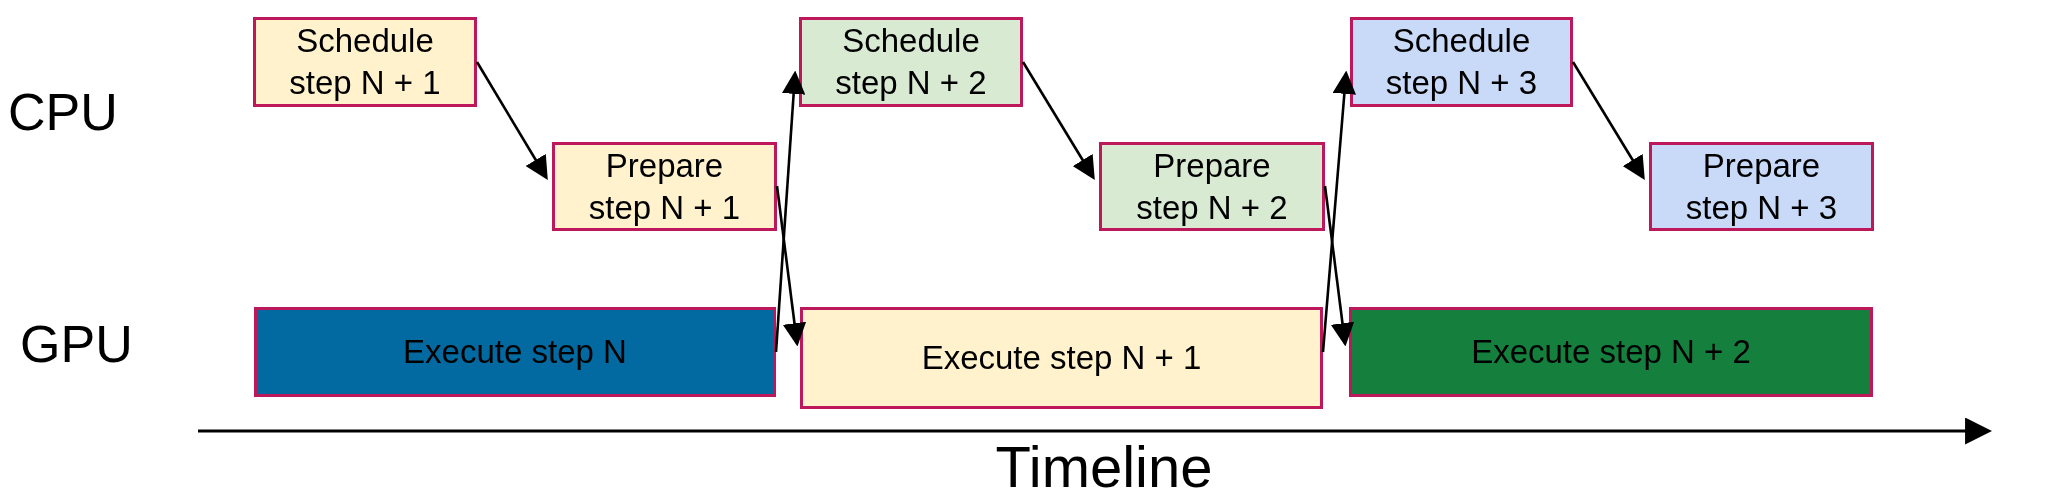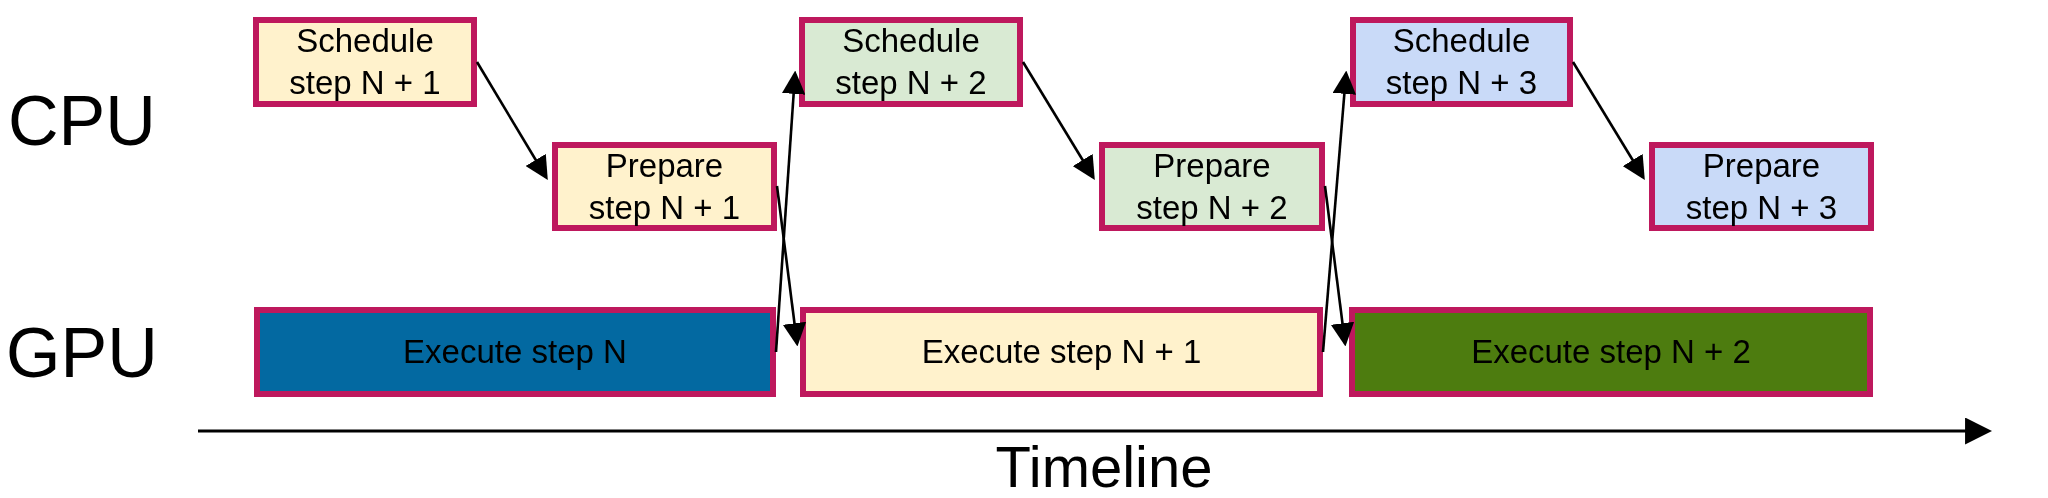--- a/index.html
+++ b/index.html
@@ -12,49 +12,49 @@
     font-family: "Liberation Sans", sans-serif;
     color: #000000;
   }
   #canvas {
     position: relative;
     width: 2048px;
     height: 498px;
   }
   .lane-label {
     position: absolute;
-    font-size: 70px;
+    font-size: 52px;
     line-height: 1;
     letter-spacing: 0px;
     white-space: nowrap;
   }
   .lane-label.cpu { left: 8px;  top: 86px;  }
-  .lane-label.gpu { left: 6px;  top: 318px; }
+  .lane-label.gpu { left: 20px;  top: 318px; }
   .node {
     position: absolute;
     box-sizing: border-box;
-    border: 6px solid #be185d;
+    border: 3px solid #be185d;
     display: flex;
     align-items: center;
     justify-content: center;
     text-align: center;
     font-size: 33px;
     line-height: 1.27;
     white-space: pre-line;
   }
   
   .n-s1 { left: 253px;  top: 17px;  width: 224px; height: 90px; }
   .n-p1 { left: 552px;  top: 142px; width: 225px; height: 89px; }
   .n-s2 { left: 799px;  top: 17px;  width: 224px; height: 90px; }
   .n-p2 { left: 1099px; top: 142px; width: 226px; height: 89px; }
   .n-s3 { left: 1350px; top: 17px;  width: 223px; height: 90px; }
   .n-p3 { left: 1649px; top: 142px; width: 225px; height: 89px; }
   
   .n-e0 { left: 254px;  top: 307px; width: 522px; height: 90px; }
-  .n-e1 { left: 800px;  top: 307px; width: 523px; height: 90px; }
+  .n-e1 { left: 800px;  top: 307px; width: 523px; height: 102px; }
   .n-e2 { left: 1349px; top: 307px; width: 524px; height: 90px; }
   #overlay {
     position: absolute;
     left: 0; top: 0;
     width: 2048px;
     height: 498px;
     pointer-events: none;
   }
   .axis-label {
     position: absolute;
@@ -83,21 +83,21 @@
 step N + 2</div>
   <div class="node n-p2" style="background-color: rgb(217, 234, 211);">Prepare
 step N + 2</div>
   <div class="node n-s3" style="background-color: rgb(201, 218, 248);">Schedule
 step N + 3</div>
   <div class="node n-p3" style="background-color: rgb(201, 218, 248);">Prepare
 step N + 3</div>
 
   <div class="node n-e0" style="background-color: #0369a1;">Execute step N</div>
   <div class="node n-e1" style="background-color: rgb(255, 242, 204);">Execute step N + 1</div>
-  <div class="node n-e2" style="background-color: #4d7c0f;">Execute step N + 2</div>
+  <div class="node n-e2" style="background-color: #15803d;">Execute step N + 2</div>
 
   <svg id="overlay" viewBox="0 0 2048 498" xmlns="http://www.w3.org/2000/svg">
     <defs>
       <marker id="ah" viewBox="0 0 10 10" refX="8.5" refY="5" markerWidth="9" markerHeight="9" orient="auto-start-reverse">
         <path d="M 0 0 L 10 5 L 0 10 z" fill="#000000"></path>
       </marker>
     </defs>
     <line x1="477" y1="62" x2="546" y2="177" stroke="#000000" stroke-width="2.6" marker-end="url(#ah)"></line>
     <line x1="777" y1="186" x2="797" y2="343" stroke="#000000" stroke-width="2.6" marker-end="url(#ah)"></line>
     <line x1="776" y1="352" x2="795" y2="74" stroke="#000000" stroke-width="2.6" marker-end="url(#ah)"></line>

